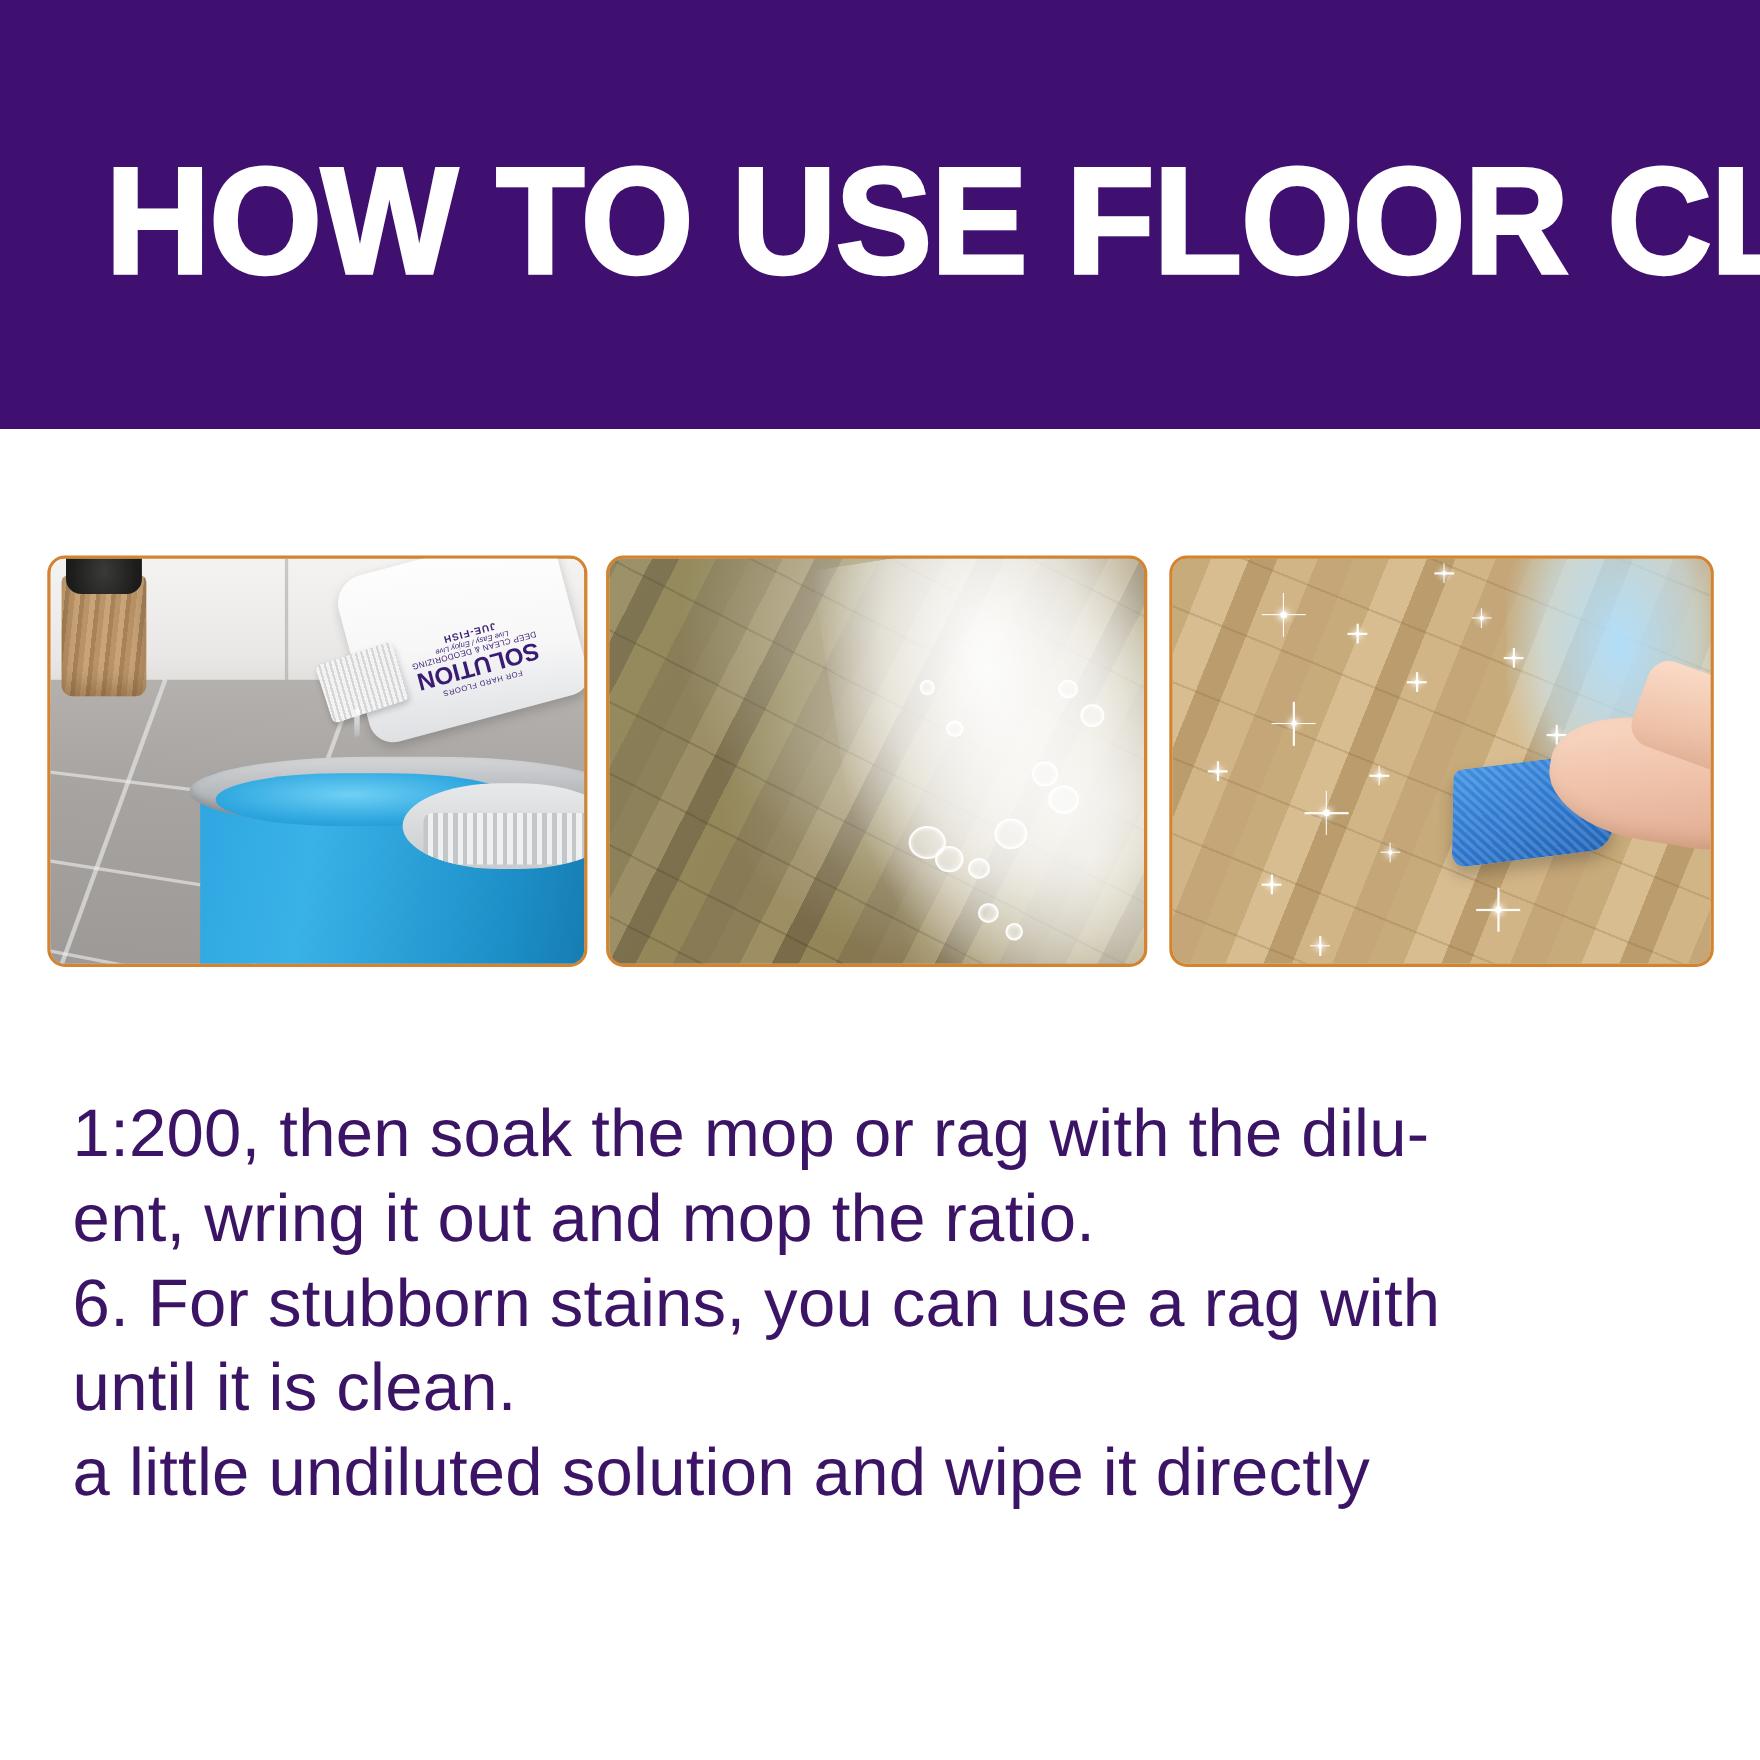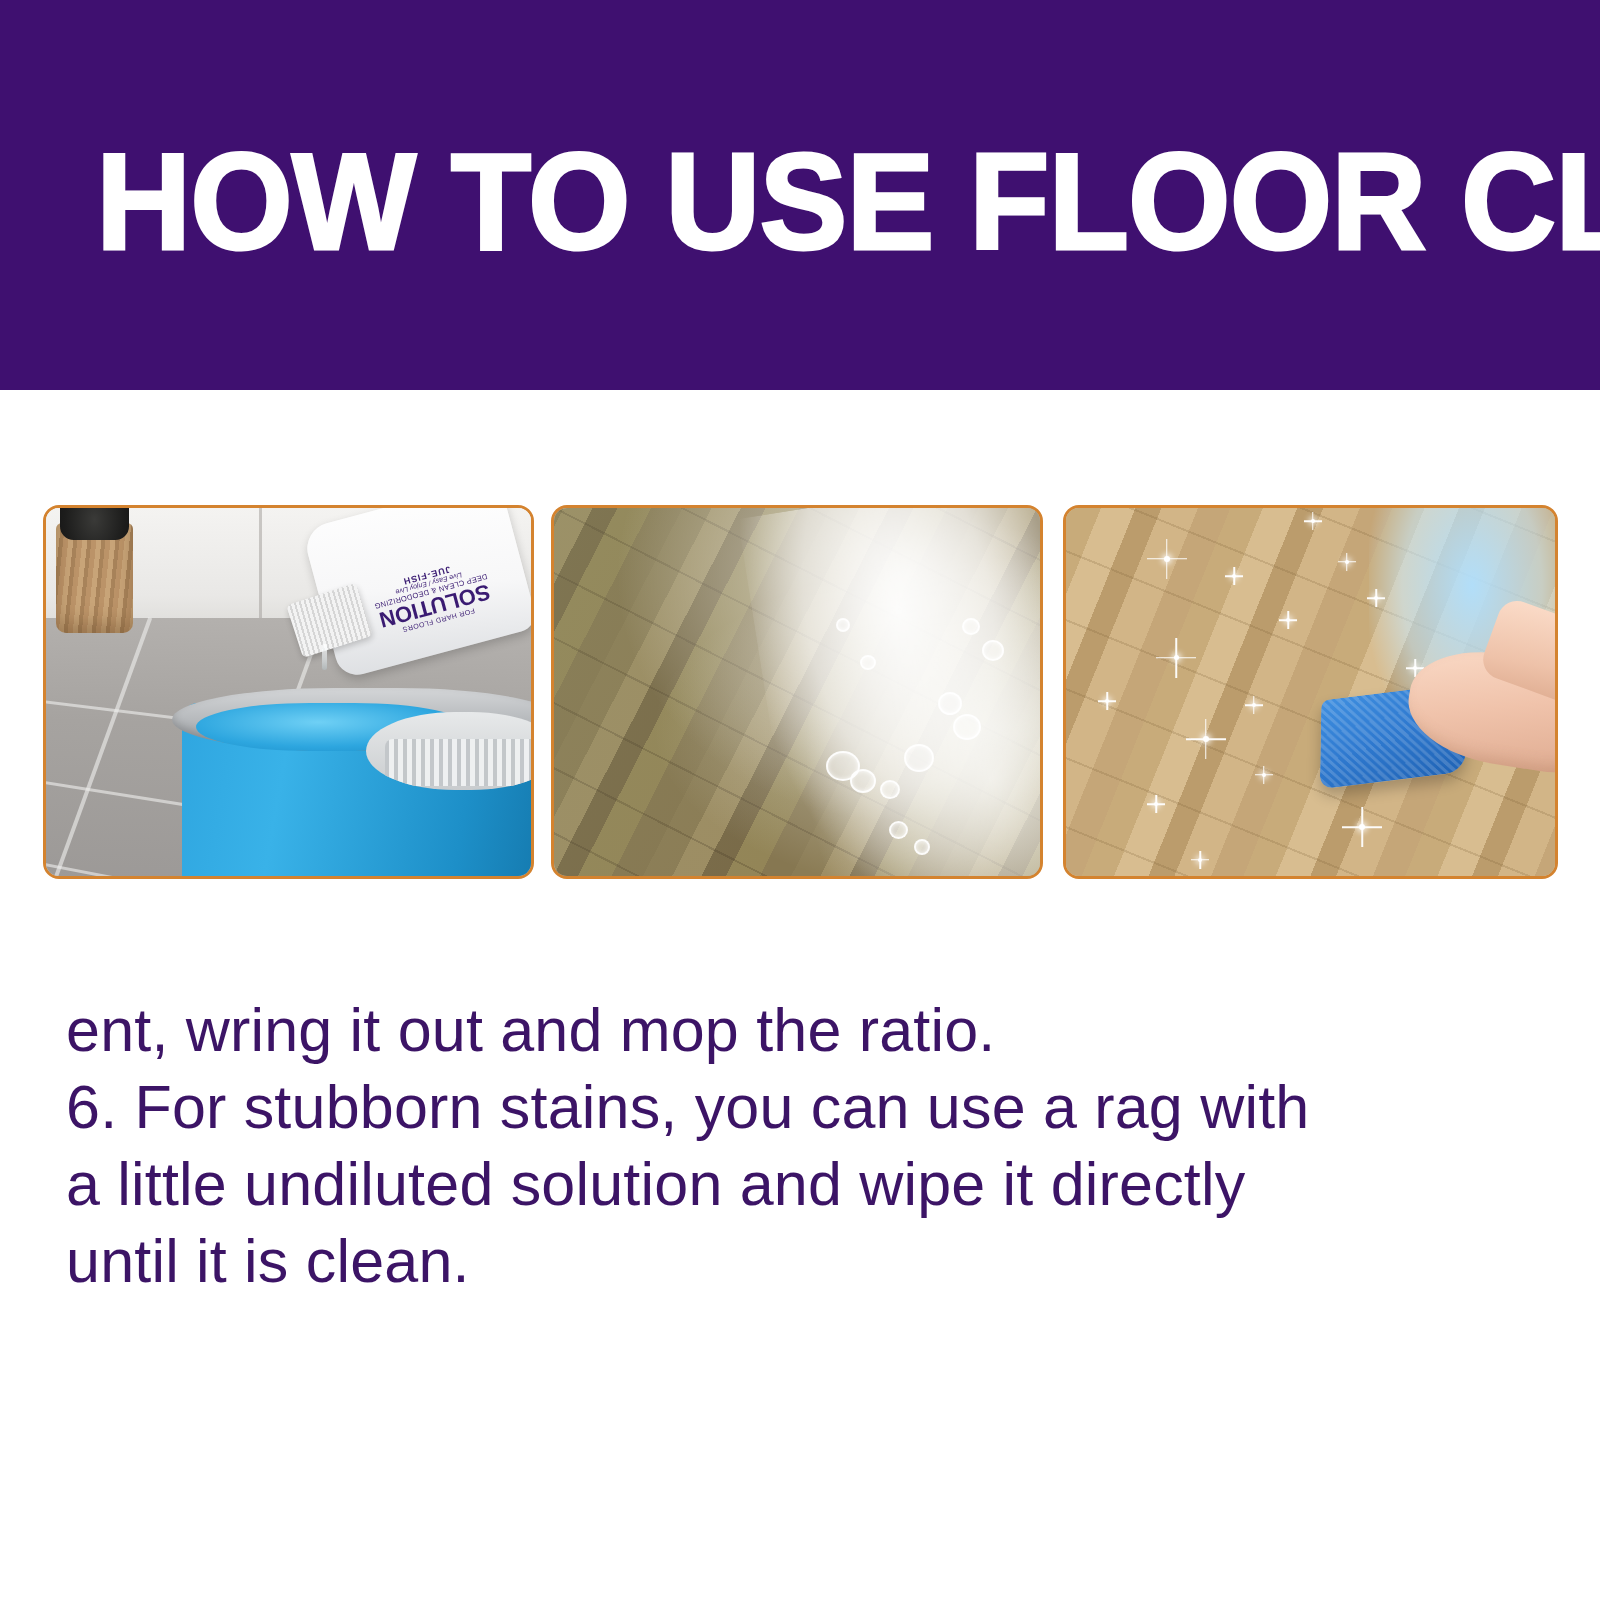--- a/index.html
+++ b/index.html
@@ -362,17 +362,18 @@
 
         <div class="p3-cloth"></div>
         <div class="p3-hand"></div>
         <div class="p3-arm"></div>
       </div>
     </div>
   </div>
 </div>
 
 <div class="instructions">
+  <div class="line">1:200, then soak the mop or rag with the dilu-</div>
   <div class="line">ent, wring it out and mop the ratio.</div>
   <div class="line">6. For stubborn stains, you can use a rag with</div>
+  <div class="line">until it is clean.</div>
   <div class="line">a little undiluted solution and wipe it directly</div>
-  <div class="line">until it is clean.</div>
 </div>
 
 </body></html>

